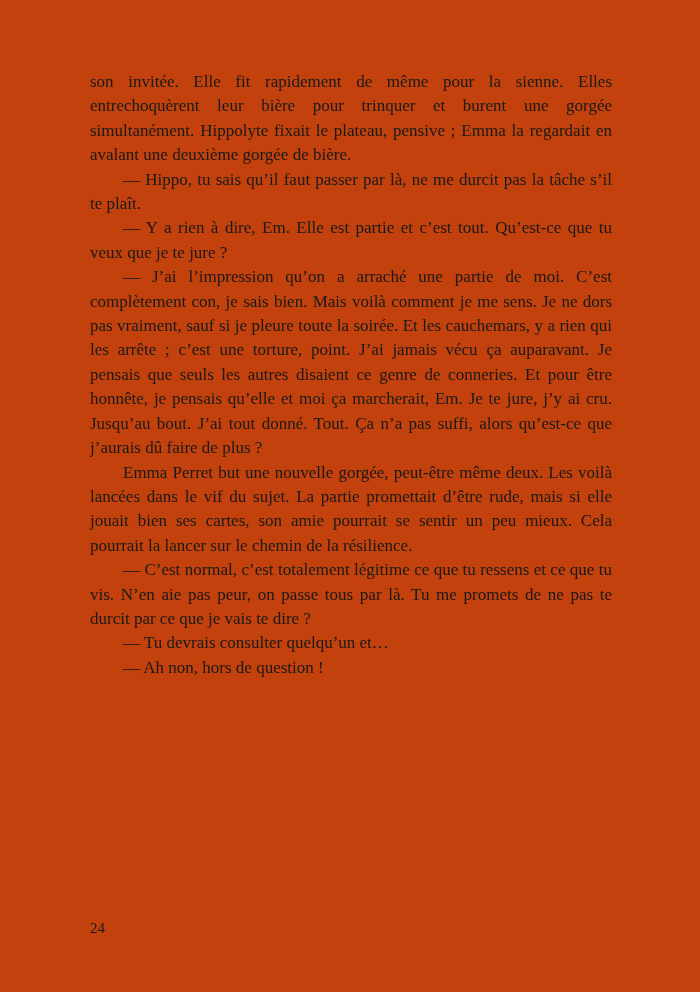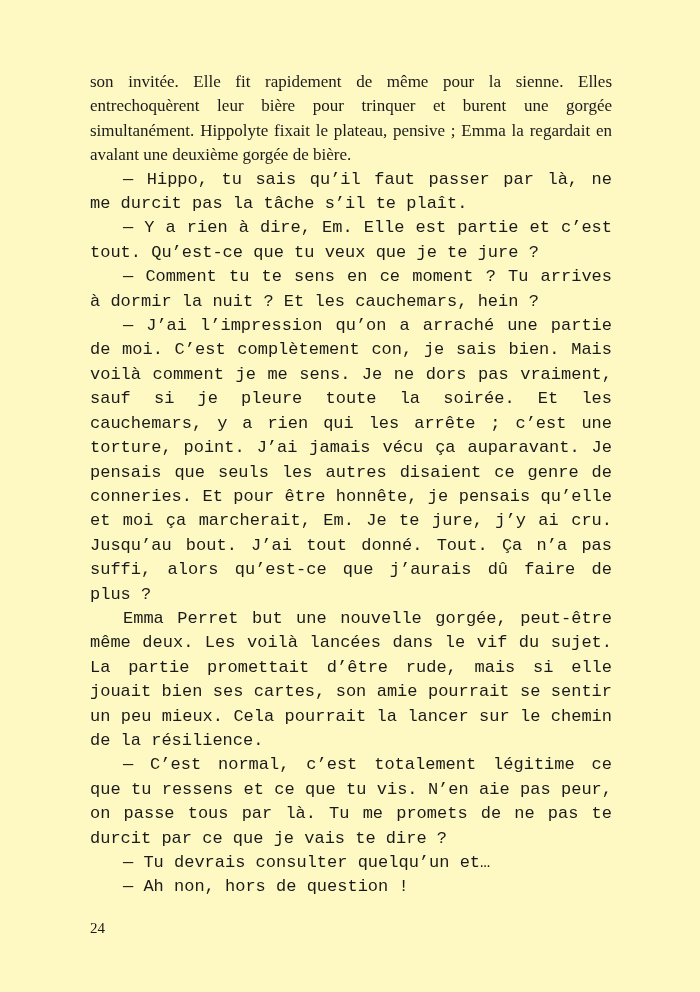--- a/index.html
+++ b/index.html
@@ -12,61 +12,59 @@
     background: #ffffff;
     position: relative;
     overflow: hidden;
   }
   .page {
     position: absolute;
     left: 0;
     top: 0;
     width: 700px;
     height: 992px;
-    background: #fef9c3;
+    background: #c2410c;
   }
   .text-block {
     position: absolute;
     left: 90px;
     top: 70px;
     width: 522px;
     font-family: "Liberation Serif", "DejaVu Serif", serif;
     font-size: 17px;
     line-height: 24.4px;
     color: #1a1a1a;
     text-align: justify;
     text-align-last: left;
   }
   .text-block p {
     margin: 0;
     padding: 0;
   }
   .text-block p.indent {
     text-indent: 33px;
-    font-family: Liberation Mono, monospace;
   }
   .page-number {
     position: absolute;
     left: 90px;
     top: 916px;
     font-family: "Liberation Serif", "DejaVu Serif", serif;
     font-size: 15px;
     line-height: 24.4px;
     color: #1a1a1a;
   }
 </style>
 </head>
 <body style="background: rgb(255, 255, 255);">
 
 <div class="page">
   <div class="text-block" id="text-block" style="color: rgb(26, 26, 26);">
       <p>son invitée. Elle fit rapidement de même pour la sienne. Elles entrechoquèrent leur bière pour trinquer et burent une gorgée simultanément. Hippolyte fixait le plateau, pensive ; Emma la regardait en avalant une deuxième gorgée de bière.</p>
       <p class="indent">— Hippo, tu sais qu’il faut passer par là, ne me durcit pas la tâche s’il te plaît.</p>
       <p class="indent">— Y a rien à dire, Em. Elle est partie et c’est tout. Qu’est-ce que tu veux que je te jure ?</p>
-      <p class="indent">— Comment tu te sens en ce moment ? Tu arrives à dormir la nuit ? Et les cauchemars, hein ?</p>
       <p class="indent">— J’ai l’impression qu’on a arraché une partie de moi. C’est complètement con, je sais bien. Mais voilà comment je me sens. Je ne dors pas vraiment, sauf si je pleure toute la soirée. Et les cauchemars, y a rien qui les arrête ; c’est une torture, point. J’ai jamais vécu ça auparavant. Je pensais que seuls les autres disaient ce genre de conneries. Et pour être honnête, je pensais qu’elle et moi ça marcherait, Em. Je te jure, j’y ai cru. Jusqu’au bout. J’ai tout donné. Tout. Ça n’a pas suffi, alors qu’est-ce que j’aurais dû faire de plus ?</p>
       <p class="indent">Emma Perret but une nouvelle gorgée, peut-être même deux. Les voilà lancées dans le vif du sujet. La partie promettait d’être rude, mais si elle jouait bien ses cartes, son amie pourrait se sentir un peu mieux. Cela pourrait la lancer sur le chemin de la résilience.</p>
       <p class="indent">— C’est normal, c’est totalement légitime ce que tu ressens et ce que tu vis. N’en aie pas peur, on passe tous par là. Tu me promets de ne pas te durcit par ce que je vais te dire ?</p>
       <p class="indent">— Tu devrais consulter quelqu’un et…</p>
       <p class="indent">— Ah non, hors de question !</p>
     </div>
   <div class="page-number">24</div>
 </div>
 
 </body></html>

